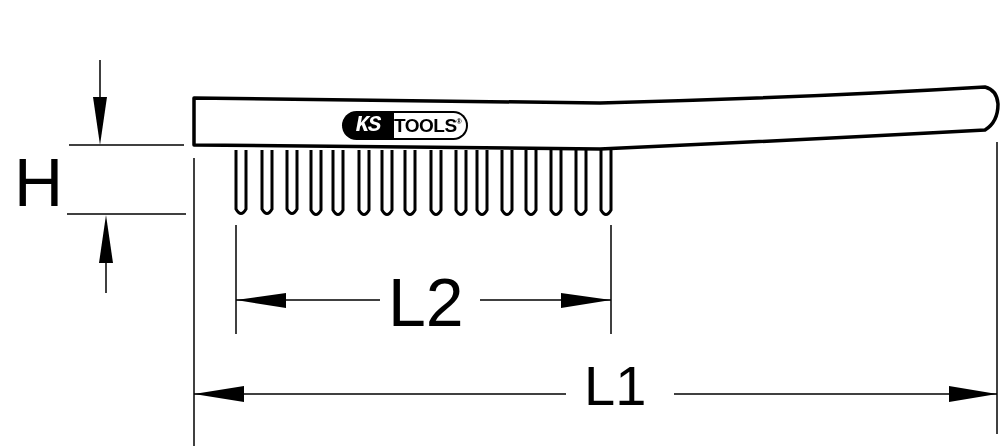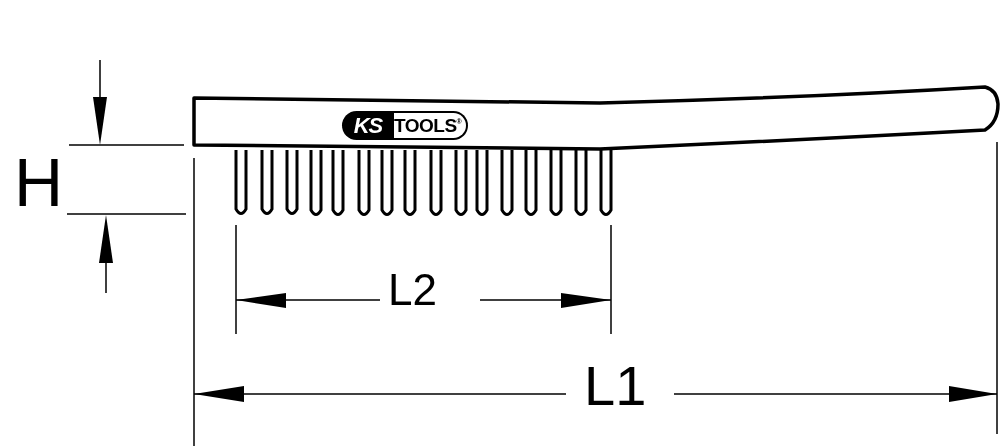--- a/index.html
+++ b/index.html
@@ -1,24 +1,24 @@
 <!DOCTYPE html>
 <html><head>
 <meta charset="utf-8">
 <style>
   html, body { margin: 0; padding: 0; background: #ffffff; }
   body { width: 1000px; height: 446px; position: relative; overflow: hidden; }
   #drawing { position: absolute; left: 0; top: 0; width: 1000px; height: 446px; }
   .dim-label { position: absolute; font-family: "Liberation Sans", sans-serif; color: #000; line-height: 1; }
   #label-h { left: 14px; top: 148px; font-size: 68px; }
-  #label-l2 { left: 388px; top: 268px; font-size: 44px; }
+  #label-l2 { left: 388px; top: 268px; font-size: 68px; }
   #label-l1 { left: 584px; top: 358px; font-size: 56px; }
   #logo { position: absolute; left: 342px; top: 111px; width: 124px; height: 29px; }
   #logo .ks { position: absolute; left: 0; top: 0; width: 52px; height: 29px; background: #000; color: #fff;
-    border-radius: 15px 0 0 15px; font-family: Liberation Sans, sans-serif; font-weight: bold; font-style: italic;
+    border-radius: 15px 0 0 15px; font-family: Liberation Mono, monospace; font-weight: bold; font-style: italic;
     font-size: 22px; line-height: 29px; text-align: center; letter-spacing: -1px; }
   #logo .tools { position: absolute; left: 50px; top: 0; width: 72px; height: 25px; border: 2px solid #000; border-left: none;
     border-radius: 0 15px 15px 0; font-family: "Liberation Sans", sans-serif; font-weight: bold; font-size: 19px;
     line-height: 25px; text-align: left; padding-left: 2px; box-sizing: content-box; letter-spacing: -0.5px; }
   #logo .reg { font-size: 7px; vertical-align: top; position: relative; top: -4px; }
 </style>
 </head>
 <body>
 
 <svg id="drawing" viewBox="0 0 1000 446" xmlns="http://www.w3.org/2000/svg">

